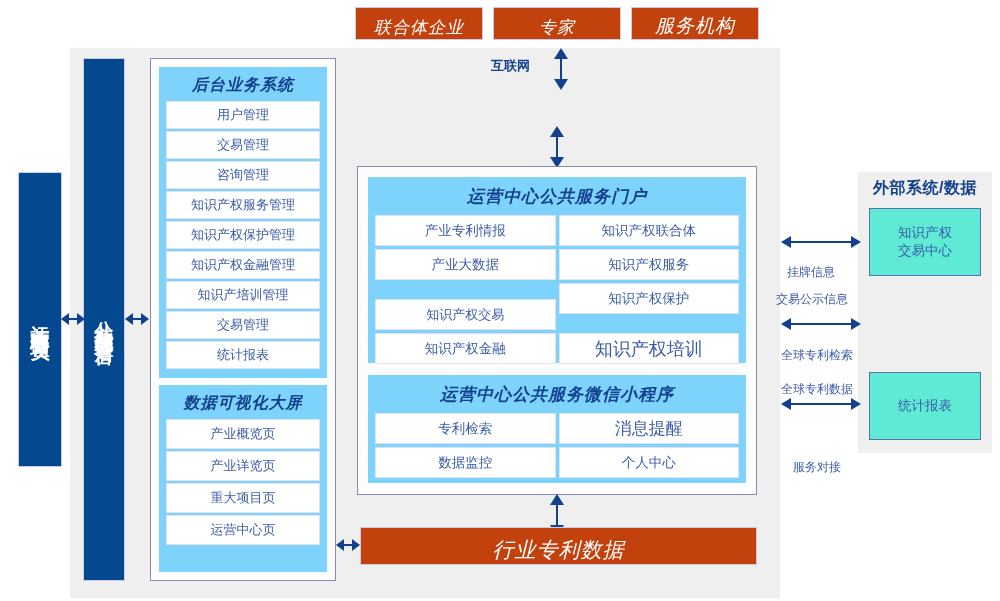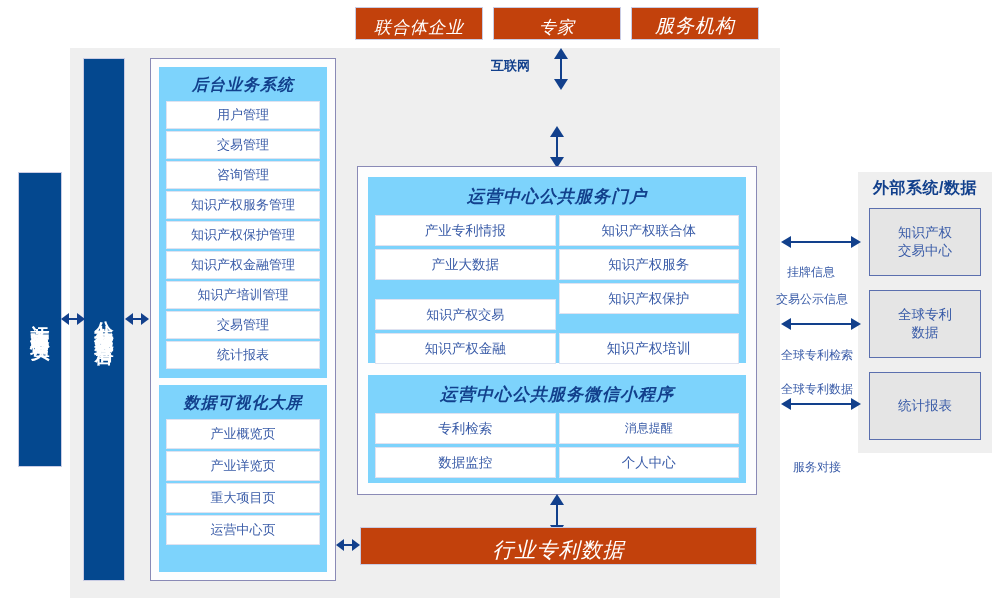--- a/index.html
+++ b/index.html
@@ -85,25 +85,25 @@
   .ext-panel {
     position: absolute;
     background: #efefef;
   }
   .ext-title {
     color: #12408c; font-weight: bold; text-align: center;
     letter-spacing: 0.5px;
   }
   .ext-box {
     position: absolute;
-    background: #e5e5e5;
+    background: #5eead4;
     border: 1px solid #5b6fae;
     color: #3a5ca8;
     display: flex; align-items: center; justify-content: center;
-    text-align: center; line-height: 1.35;
+    text-align: left; line-height: 1.35;
   }
 
   
   .arrow-h, .arrow-v { position: absolute; }
   .arrow-label {
     position: absolute;
     color: #3a5ca8;
     white-space: nowrap;
     margin-top: 44px;
   }
@@ -198,29 +198,29 @@
   <div class="panel" style="left:368px; top:177px; width:378px; height:186px;">
     <div class="panel-title" style="font-size:17px; padding-bottom:7px;">运营中心公共服务门户</div>
     <div class="grid2">
       <div class="cell" style="height:31px; font-size:13.5px;">产业专利情报</div>
       <div class="cell" style="height:31px; font-size:13.5px;">知识产权联合体</div>
       <div class="cell" style="height:31px; font-size:13.5px;">产业大数据</div>
       <div class="cell" style="height:31px; font-size:13.5px;">知识产权服务</div>
       <div class="cell" style="height:31px; font-size:13px;margin-top:16px;">知识产权交易</div>
       <div class="cell" style="height:31px; font-size:13.5px;">知识产权保护</div>
       <div class="cell" style="height:31px; font-size:13.5px;">知识产权金融</div>
-      <div class="cell" style="height:31px; font-size:14px;">知识产权培训</div>
+      <div class="cell" style="height:31px; font-size:18px;">知识产权培训</div>
     </div>
   </div>
 
   <div class="panel" style="left:368px; top:375px; width:378px; height:108px;">
     <div class="panel-title" style="font-size:17px; padding-bottom:7px;">运营中心公共服务微信小程序</div>
     <div class="grid2">
       <div class="cell" style="height:31px; font-size:13.5px;">专利检索</div>
-      <div class="cell" style="height:31px; font-size:12px;">消息提醒</div>
+      <div class="cell" style="height:31px; font-size:17px;">消息提醒</div>
       <div class="cell" style="height:31px; font-size:13.5px;">数据监控</div>
       <div class="cell" style="height:31px; font-size:13.5px;">个人中心</div>
     </div>
   </div>
 
   <svg class="arrow-v" style="left:547px; top:494px;" width="20" height="42" viewBox="0 0 20 42">
     <line x1="10" y1="8" x2="10" y2="34" stroke="#12408c" stroke-width="2"></line>
     <polygon points="10,0 3,11 17,11" fill="#12408c"></polygon>
     <polygon points="10,42 3,31 17,31" fill="#12408c"></polygon>
   </svg>
@@ -229,24 +229,20 @@
     <span>行业专利数据</span>
   </div>
 
   <div class="ext-panel" style="left:858px; top:172px; width:134px; height:281px;"></div>
   <div class="ext-title" style="position:absolute; left:858px; top:178px; width:134px; font-size:16px;">外部系统/数据</div>
 
   <div class="ext-box" style="left:869px; top:208px; width:112px; height:68px; font-size:13.5px;">
     <span style="white-space:pre-line;">知识产权
 交易中心</span>
   </div>
-  <div class="ext-box" style="left:869px; top:290px; width:112px; height:68px; font-size:13.5px;">
-    <span style="white-space:pre-line;">全球专利
-数据</span>
-  </div>
   <div class="ext-box" style="left:869px; top:372px; width:112px; height:68px; font-size:13.5px;">
     <span style="white-space:pre-line;">统计报表</span>
   </div>
 
   <svg class="arrow-h" style="left:781px; top:234px;" width="80" height="16" viewBox="0 0 80 16">
     <line x1="8" y1="8" x2="72" y2="8" stroke="#12408c" stroke-width="2"></line>
     <polygon points="0,8 10,2 10,14" fill="#12408c"></polygon>
     <polygon points="80,8 70,2 70,14" fill="#12408c"></polygon>
   </svg>
   <div class="arrow-label" style="left:787px; top:220px; font-size:12px;">挂牌信息</div>

